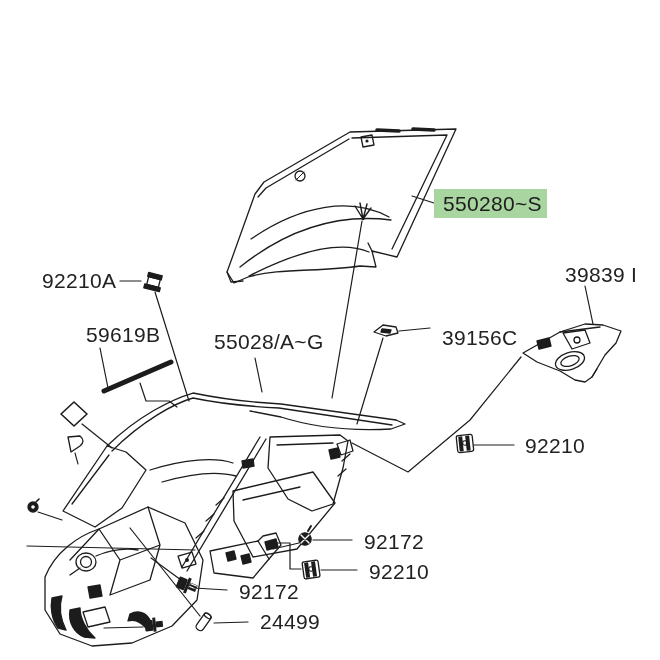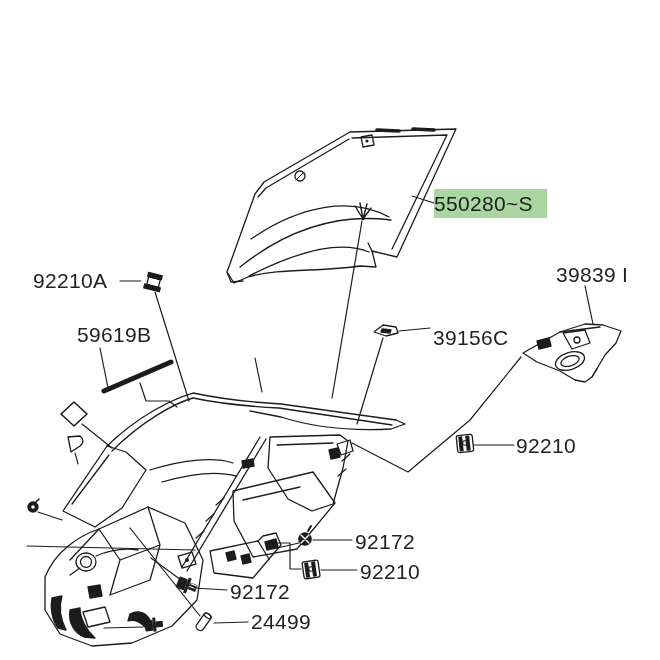--- a/index.html
+++ b/index.html
@@ -1,23 +1,23 @@
 <!DOCTYPE html>
 <html><head>
 <meta charset="utf-8">
 <style>
   html,body{margin:0;padding:0;}
   body{width:660px;height:660px;background:#ffffff;overflow:hidden;
        font-family:"Liberation Sans", sans-serif;}
   #stage{position:relative;width:660px;height:660px;background:#ffffff;}
   #art{position:absolute;left:0;top:0;}
   .lbl{position:absolute;font-size:21px;color:#222;letter-spacing:.3px;
-       white-space:nowrap;line-height:1;user-select:none;}
+       white-space:nowrap;line-height:1;user-select:none;margin-left:9px;}
   .hl{position:absolute;left:434px;top:189px;width:113px;height:29px;
-      display:flex;align-items:center;box-sizing:border-box;
+      display:flex;align-items:center;box-sizing:border-box;padding-left:9px;
       font-size:21px;color:#1d1d1d;letter-spacing:.3px;white-space:nowrap;}
 </style>
 </head>
 <body>
 
 <div id="stage">
 
 <svg id="art" width="660" height="660" viewBox="0 0 660 660" fill="none" stroke="#1c1c1c" stroke-width="1.3" stroke-linecap="round" stroke-linejoin="round">
 
   <g>
@@ -190,20 +190,21 @@
 </svg>
 
   <div class="hl" style="background: rgb(168, 213, 160);">550280~S</div>
 
   <div class="lbl" style="left:556px;top:264px">39839 I</div>
 
   <div class="lbl" style="left:33px;top:270px">92210A</div>
 
   <div class="lbl" style="left:77px;top:324px">59619B</div>
 
+  <div class="lbl" style="left:205px;top:331px">55028/A~G</div>
 
   <div class="lbl" style="left:433px;top:327px">39156C</div>
 
   <div class="lbl" style="left:516px;top:435px">92210</div>
 
   <div class="lbl" style="left:355px;top:531px">92172</div>
 
   <div class="lbl" style="left:360px;top:561px">92210</div>
 
   <div class="lbl" style="left:230px;top:581px">92172</div>

